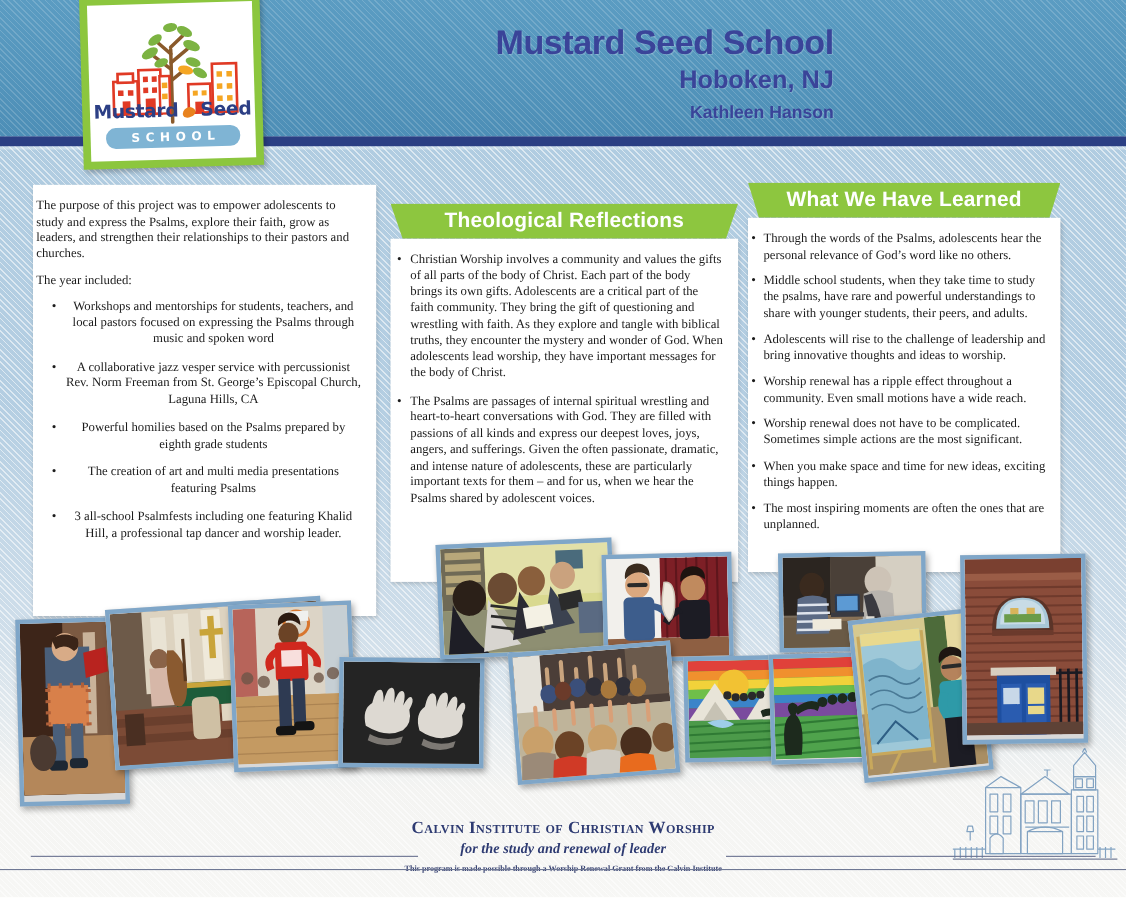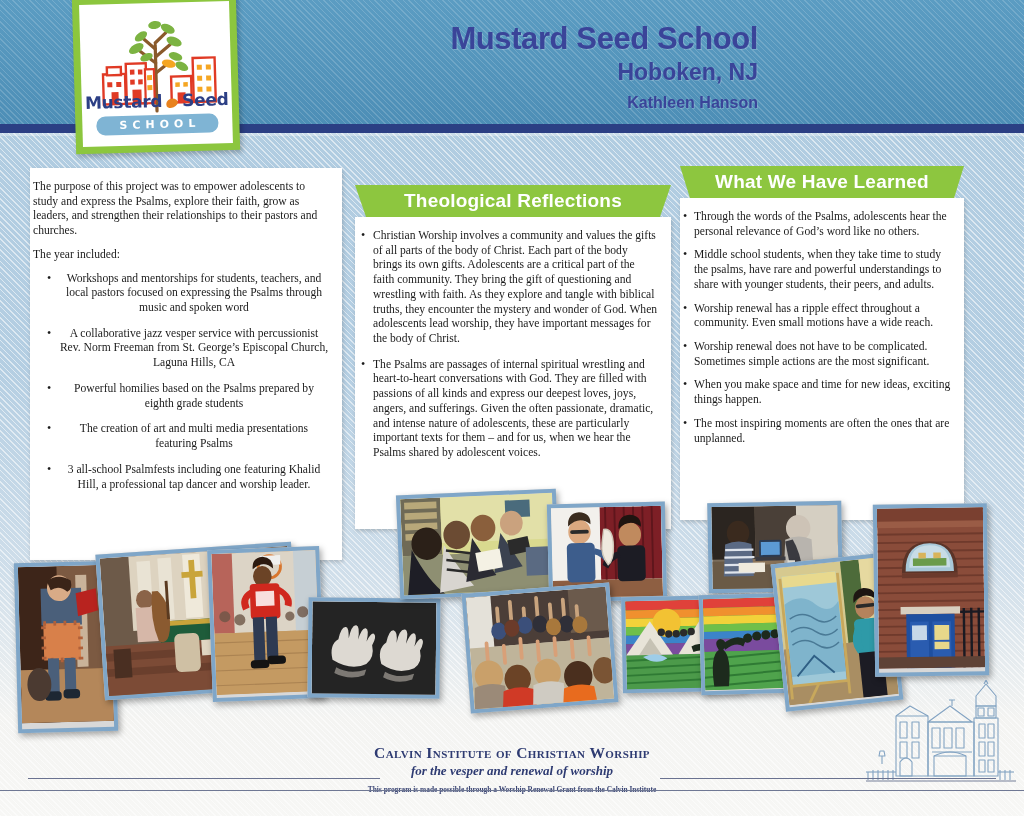--- a/index.html
+++ b/index.html
@@ -299,20 +299,21 @@
       </ul>
     </div>
   </div>
 
   <div class="col" id="col-learn">
     <div class="col-head">What We Have Learned</div>
     <div class="col-body">
       <ul class="ul-flat">
         <li class="tight">Through the words of the Psalms, adolescents hear the personal relevance of God’s word like no others.</li>
         <li class="tight">Middle school students, when they take time to study the psalms, have rare and powerful understandings to share with younger students, their peers, and adults.</li>
+        <li class="tight">Adolescents will rise to the challenge of leadership and bring innovative thoughts and ideas to worship.</li>
         <li class="tight">Worship renewal has a ripple effect throughout a community.  Even small motions have a wide reach.</li>
         <li class="tight">Worship renewal does not have to be complicated. Sometimes simple actions are the most significant.</li>
         <li class="tight">When you make space and time for new ideas, exciting things happen.</li>
         <li class="tight">The most inspiring moments are often the ones that are unplanned.</li>
       </ul>
     </div>
   </div>
 
   <div class="photo" style="left:16px; top:562px; width:100px; height:170px; transform:rotate(-1.5deg);">
     <svg class="ph" viewBox="0 0 100 170" preserveAspectRatio="none">
@@ -755,20 +756,20 @@
 
       <path d="M16 84 l0 -8 M13 76 l6 0 l-1 -5 l-4 0 z"></path>
     </g>
     <line x1="0" y1="101" x2="150" y2="101" stroke="#6f7894" stroke-width="1"></line>
   </svg>
 
   <div class="f-rule left"></div>
   <div class="f-rule right"></div>
   <div class="footer">
     <div class="f-line1">Calvin Institute of Christian Worship</div>
-    <div class="f-line2">for the vesper and renewal of worship</div>
+    <div class="f-line2">for the study and renewal of leader</div>
     <div class="f-line3">
       <div>This program is made possible through a Worship Renewal Grant from the Calvin Institute</div>
     </div>
   </div>
   <div class="f-baseline"></div>
 
 </div>
 
 </body></html>

